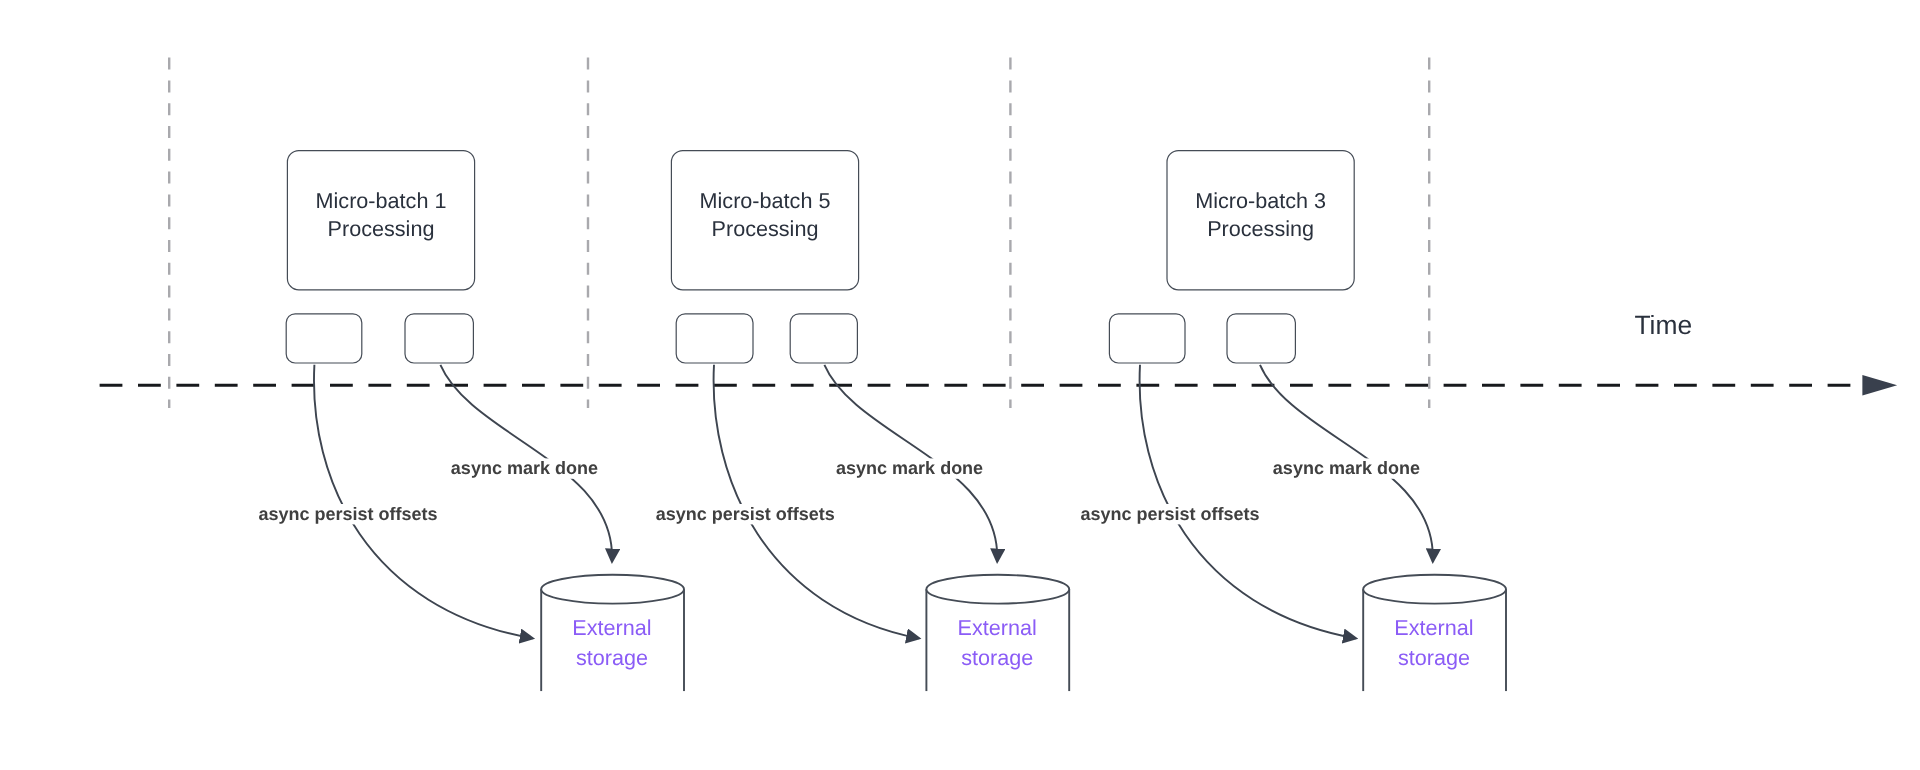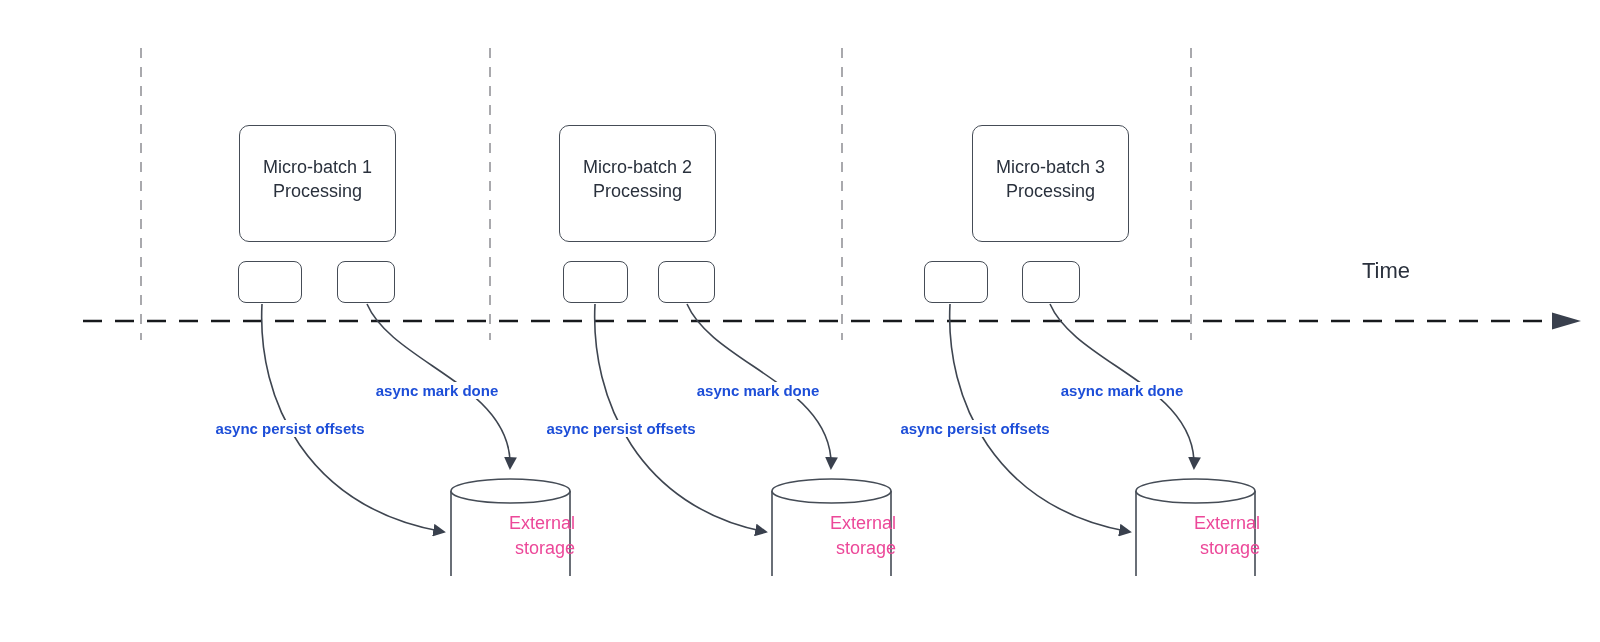--- a/index.html
+++ b/index.html
@@ -39,33 +39,33 @@
     border: 1.6px solid #454c56;
     border-radius: 8px;
     background: #ffffff;
     box-sizing: border-box;
   }
   .arrow-label {
     position: absolute;
     transform: translateX(-50%);
     font-size: 15px;
     font-weight: bold;
-    color: #1d4ed8;
+    color: #404040;
     background: #ffffff;
     padding: 0 3px;
     white-space: nowrap;
   }
   .storage-text {
     position: absolute;
     width: 130px;
     transform: translateX(-50%);
-    text-align: right;
+    text-align: center;
     font-size: 18px;
     line-height: 25px;
-    color: #ec4899;
+    color: #8b5cf6;
   }
   .time-label {
     position: absolute;
     font-size: 22px;
     color: #2a313d;
   }
 </style>
 </head>
 <body>
 
@@ -119,21 +119,21 @@
   <div class="small-box" style="left:337px; top:261px; width:58px;"></div>
   <div class="arrow-label" style="left:290px; top:420px;">async persist offsets</div>
   <div class="arrow-label" style="left:437px; top:382px;">async mark done</div>
   <div class="storage-text" style="left:510px; top:511px;">
     <div>External</div>
     <div>storage</div>
   </div>
 
   <div class="batch-box" style="left:559px; top:125px;">
     <div>
-      <div>Micro-batch 2</div>
+      <div>Micro-batch 5</div>
       <div>Processing</div>
     </div>
   </div>
   <div class="small-box" style="left:563px; top:261px; width:65px;"></div>
   <div class="small-box" style="left:658px; top:261px; width:57px;"></div>
   <div class="arrow-label" style="left:621px; top:420px;">async persist offsets</div>
   <div class="arrow-label" style="left:758px; top:382px;">async mark done</div>
   <div class="storage-text" style="left:831px; top:511px;">
     <div>External</div>
     <div>storage</div>

